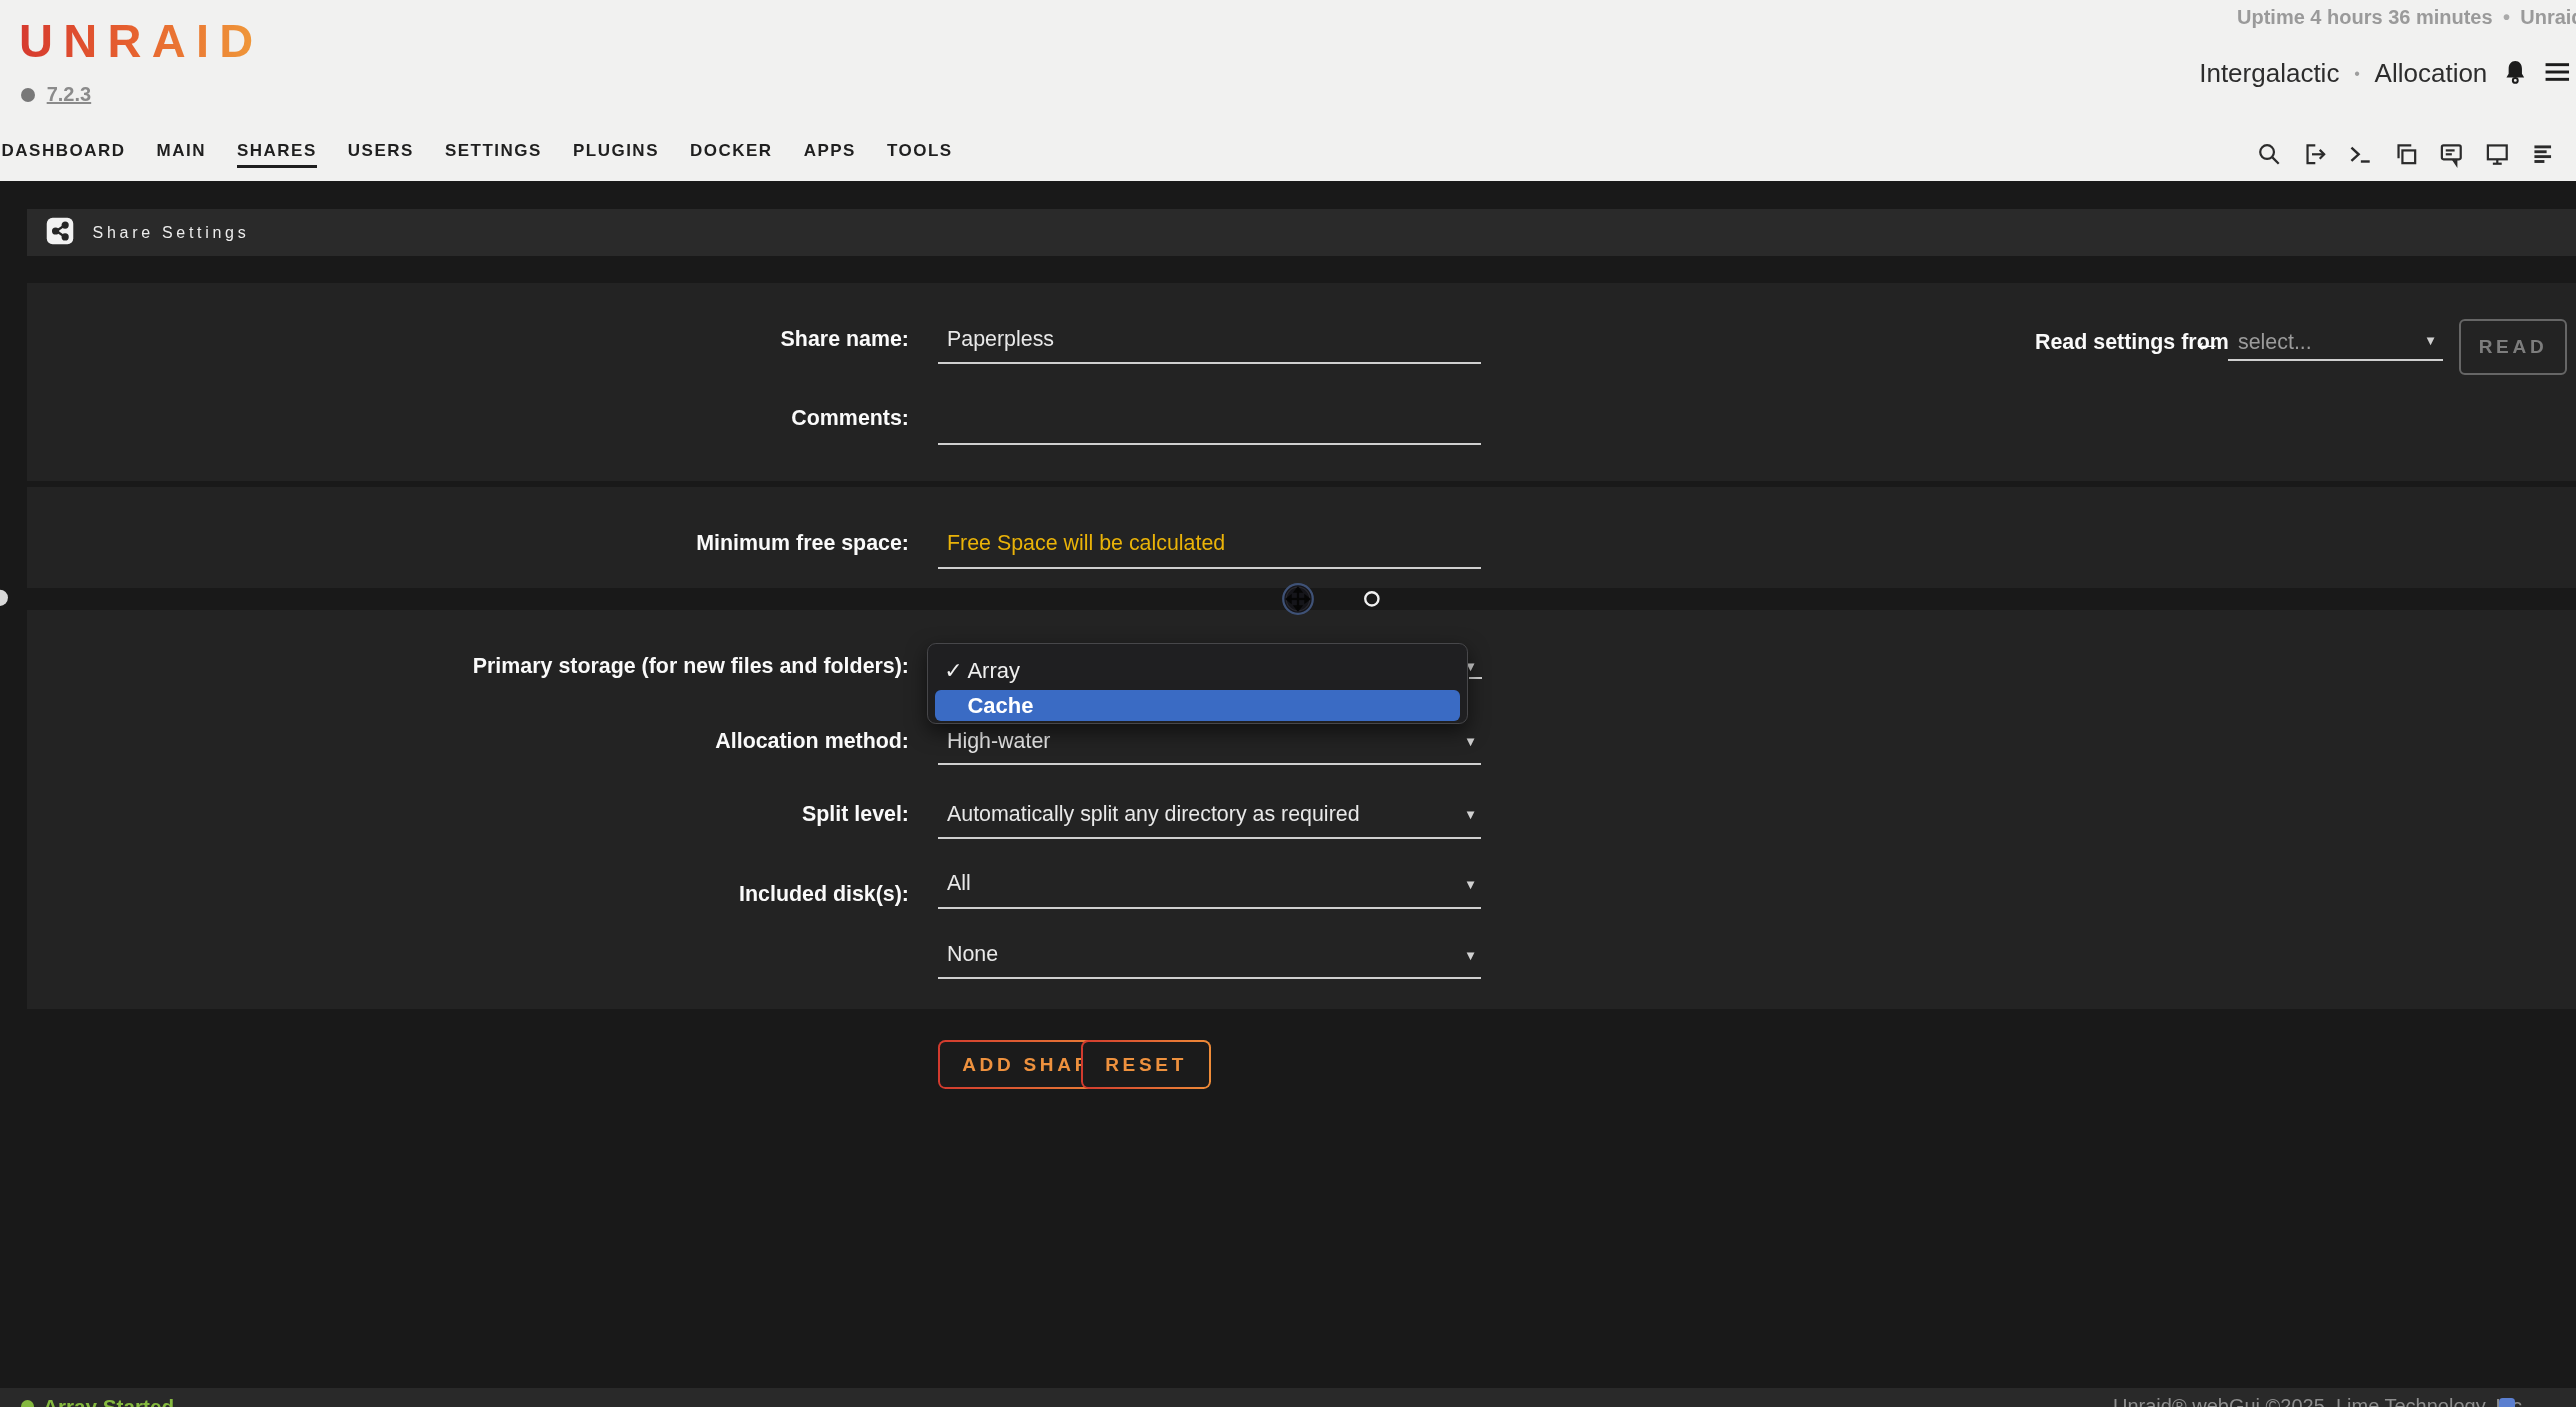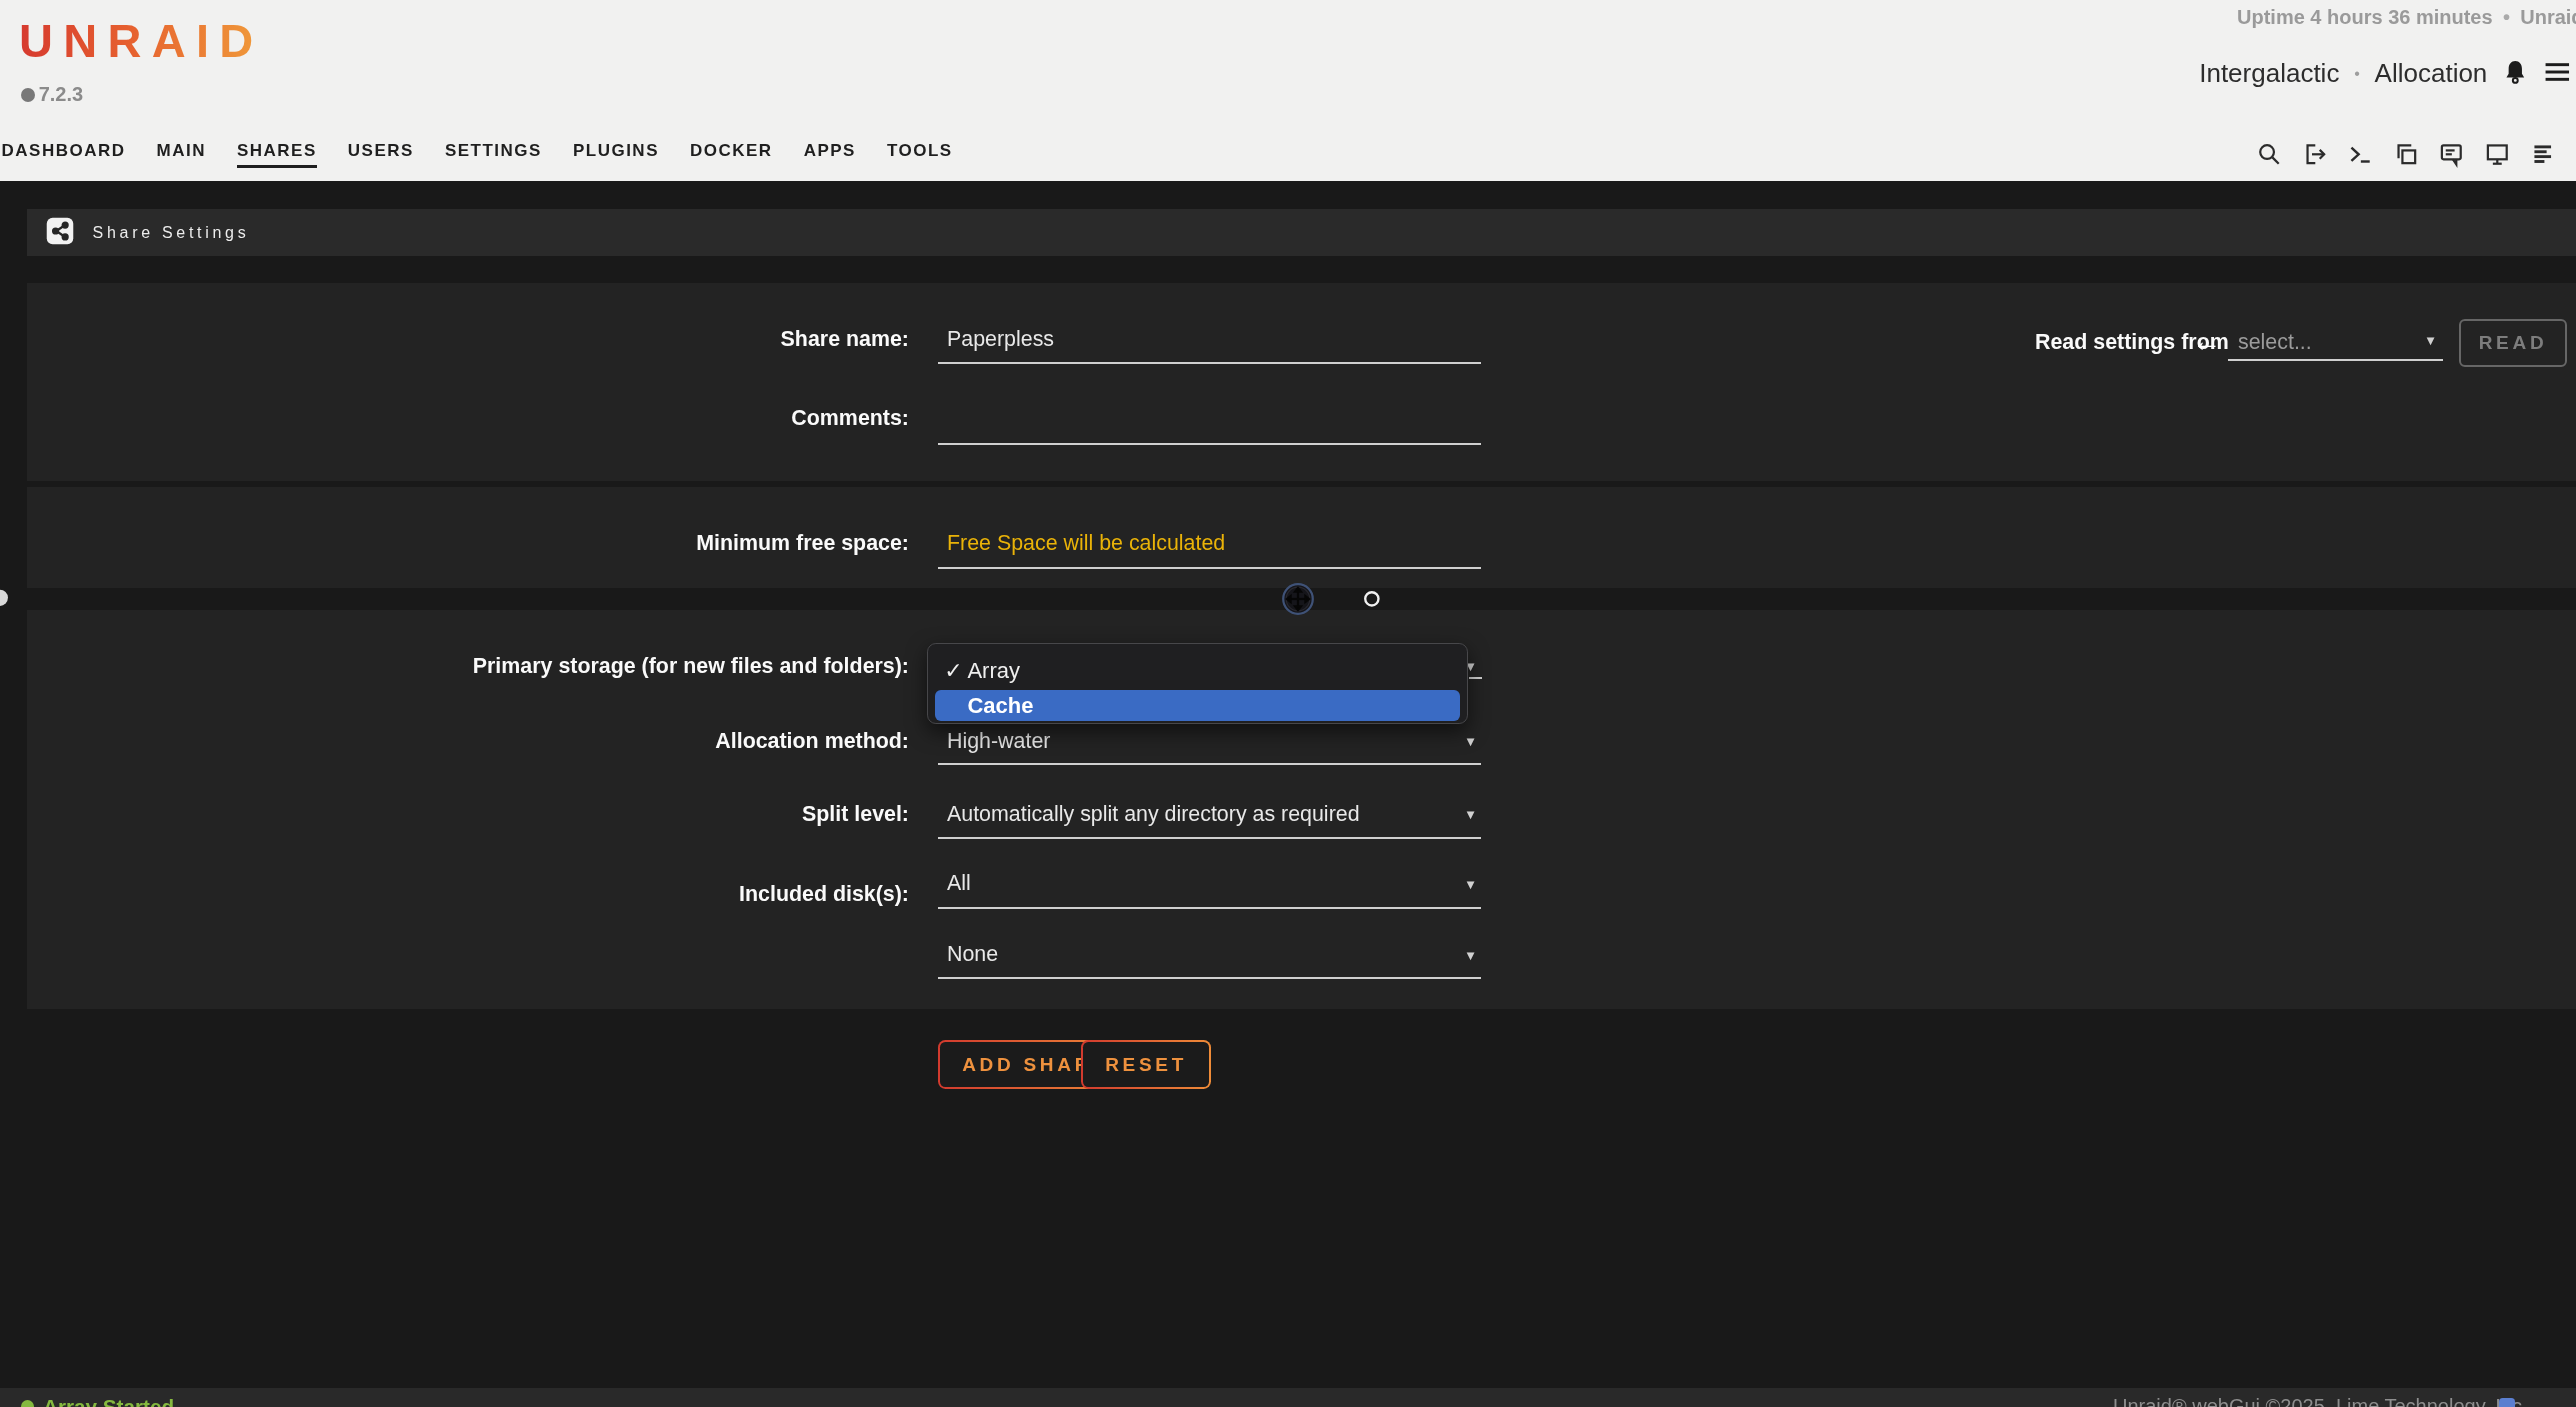--- a/index.html
+++ b/index.html
@@ -9,22 +9,22 @@
     background:#191919; font-family:"Liberation Sans", sans-serif;
   }
 
   
   .header { position:absolute; left:0; top:0; width:2576px; height:181px; background:#f1f1f0; }
   .logo {
     position:absolute; left:19px; top:13.3px; font-size:47px; font-weight:bold; letter-spacing:10.3px;
     background:linear-gradient(90deg,#d63a2f 0%,#e6602f 45%,#f09b3a 100%);
     -webkit-background-clip:text; background-clip:text; color:transparent;
   }
-  .version { position:absolute; left:20.7px; top:83px; display:flex; align-items:center; gap:4px;
-             color:#8b8b8b; font-size:20px; font-weight:bold; }
+  .version { position:absolute; left:20.7px; top:83px; display:flex; align-items:center; gap:12px;
+             color:#8b8b8b; font-size:20px; font-weight:bold;text-decoration:underline; }
   .version .vdot { width:14px; height:14px; border-radius:50%; background:#787878; }
   .uptime { position:absolute; left:2237px; top:5.9px; white-space:nowrap; font-size:20px; color:#9a9a9a; font-weight:bold; }
   .uptime .sep { margin:0 10.3px; color:#aaa; }
   .serverline { position:absolute; right:5.9px; top:53px; height:41px; display:flex; align-items:center; gap:14.8px; }
   .serverline .sname { font-size:26px; color:#2d2d2d; }
   .serverline .sbul { font-size:16px; color:#9e9e9e; }
 
   
   .nav { position:absolute; left:1.5px; top:131px; height:47px; display:flex; align-items:center; gap:31px; }
   .nav .item { font-size:17px; font-weight:bold; letter-spacing:1.5px; color:#1f1f1f; padding-bottom:4.4px;
@@ -51,21 +51,21 @@
   .selarrow { position:absolute; left:1464px; top:5.9px; color:#d0d0d0; font-size:13.3px; line-height:17.7px; }
   .uline { position:absolute; left:938px; width:543px; height:2.2px; background:#cfcfcf; }
 
   
   .rs-label { position:absolute; left:2035px; top:328px; height:29.5px; line-height:29.5px;
               color:#fafafa; font-size:21.4px; font-weight:bold; }
   .rs-arrow { position:absolute; left:2192px; top:323px; color:#fff; font-size:29.5px; font-weight:bold; line-height:35px; }
   .rs-select { position:absolute; left:2238px; top:328px; height:29.5px; line-height:29.5px; color:#9b9b9b; font-size:21.4px; }
   .rs-selarrow { position:absolute; left:2424px; top:333px; color:#d0d0d0; font-size:13.3px; }
   .rs-uline { position:absolute; left:2228px; top:359px; width:215px; height:2.2px; background:#cfcfcf; }
-  .read-btn { position:absolute; left:2459px; top:319px; width:108px; height:48px; border:2.2px solid #666;
+  .read-btn { position:absolute; left:2459px; top:319px; width:108px; height:56px; border:2.2px solid #666;
               border-radius:5.9px; color:#7d7d7d; font-size:19px; font-weight:bold; letter-spacing:3.7px;
               display:flex; align-items:center; justify-content:center; background:transparent; cursor:pointer; }
 
   
   .dropdown { position:absolute; left:927px; top:643px; width:541px; height:81px;
               background:#1f1f21; border:1.5px solid #47474a; border-radius:8.9px;
               box-shadow:0 7.4px 20.7px rgba(0,0,0,.55); z-index:5; }
   .opt { position:absolute; left:7.4px; width:525px; height:29.5px; line-height:29.5px;
          color:#efefef; font-size:22px; cursor:pointer; }
   .opt .check { display:inline-block; width:32px; padding-left:8.9px; }

